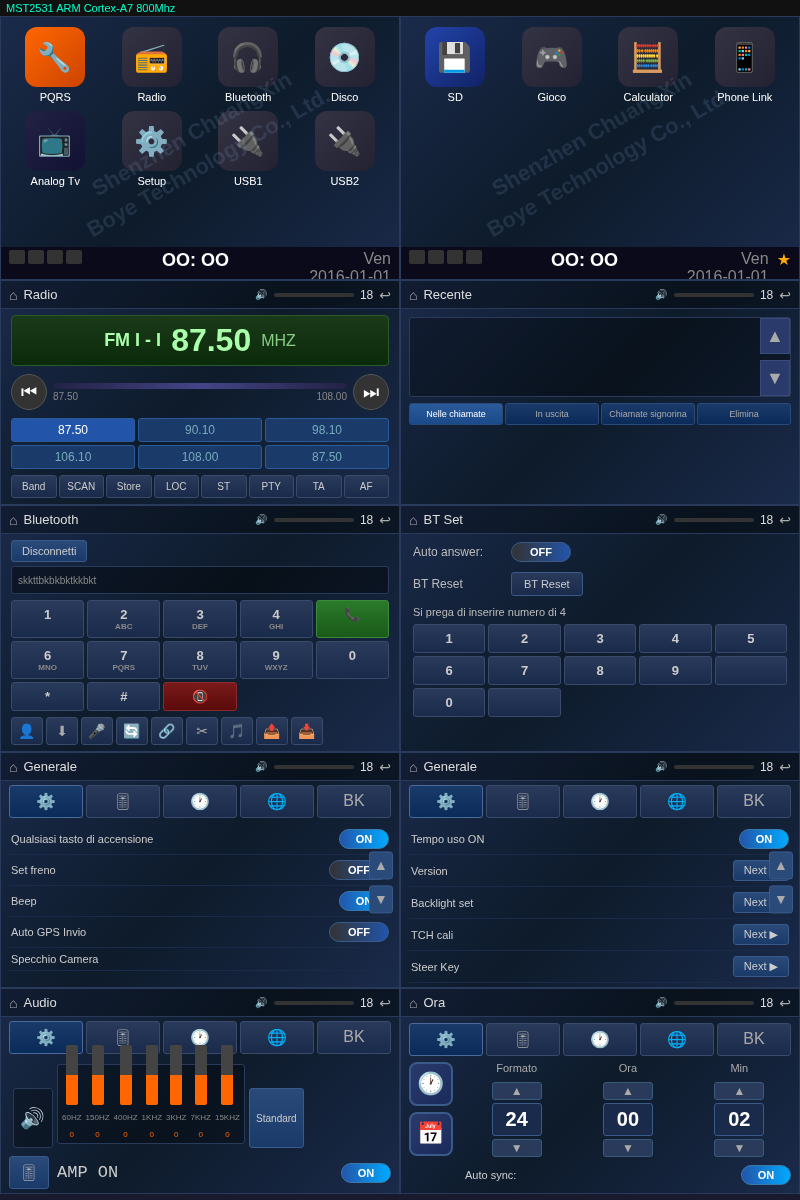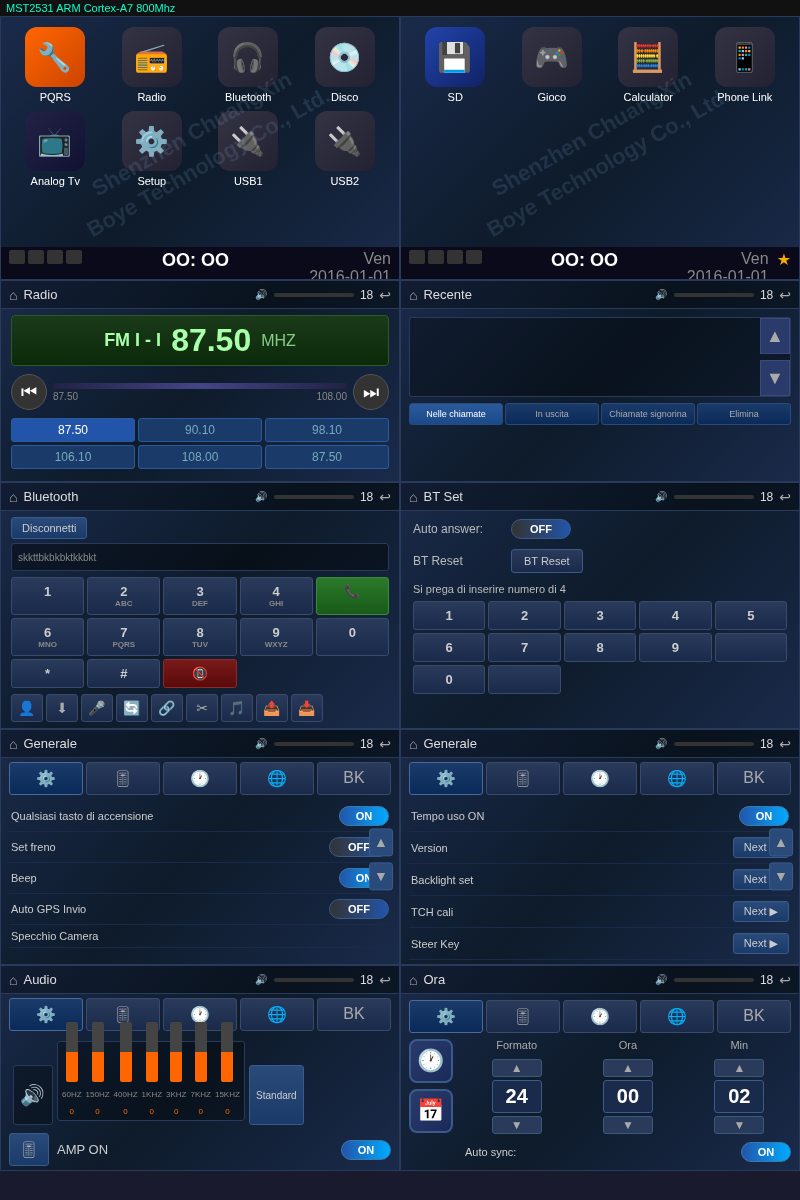--- a/index.html
+++ b/index.html
@@ -652,22 +652,23 @@
 
     .amp-row {
       display: flex;
       align-items: center;
       gap: 8px;
       margin-top: 4px;
     }
 
     .amp-label {
       color: #ccc;
-      font-size: 13px;
+      font-size: 17px;
       flex: 1;
+      font-family: Liberation Mono, monospace;
     }
 
     .eq-bottom-btn {
       background: linear-gradient(to bottom, #2a4a7a, #1a3a6a);
       border: 1px solid #3a5a8a;
       border-radius: 3px;
       padding: 6px;
       display: flex;
       align-items: center;
       justify-content: center;
@@ -923,20 +924,30 @@
         </div>
         <div class="seek-btn">⏭</div>
       </div>
       <div class="freq-presets">
         <div class="freq-btn active">87.50</div>
         <div class="freq-btn">90.10</div>
         <div class="freq-btn">98.10</div>
         <div class="freq-btn">106.10</div>
         <div class="freq-btn">108.00</div>
         <div class="freq-btn">87.50</div>
+      </div>
+      <div class="radio-controls">
+        <div class="ctrl-btn">Band</div>
+        <div class="ctrl-btn">SCAN</div>
+        <div class="ctrl-btn">Store</div>
+        <div class="ctrl-btn">LOC</div>
+        <div class="ctrl-btn">ST</div>
+        <div class="ctrl-btn">PTY</div>
+        <div class="ctrl-btn">TA</div>
+        <div class="ctrl-btn">AF</div>
       </div>
     </div>
   </div>
 
   <div class="panel">
     <div class="panel-header">
       <span class="home-icon">⌂</span>
       <span class="title">Recente</span>
       <span class="vol-icon">🔊</span>
       <div class="slider-bar"></div>

